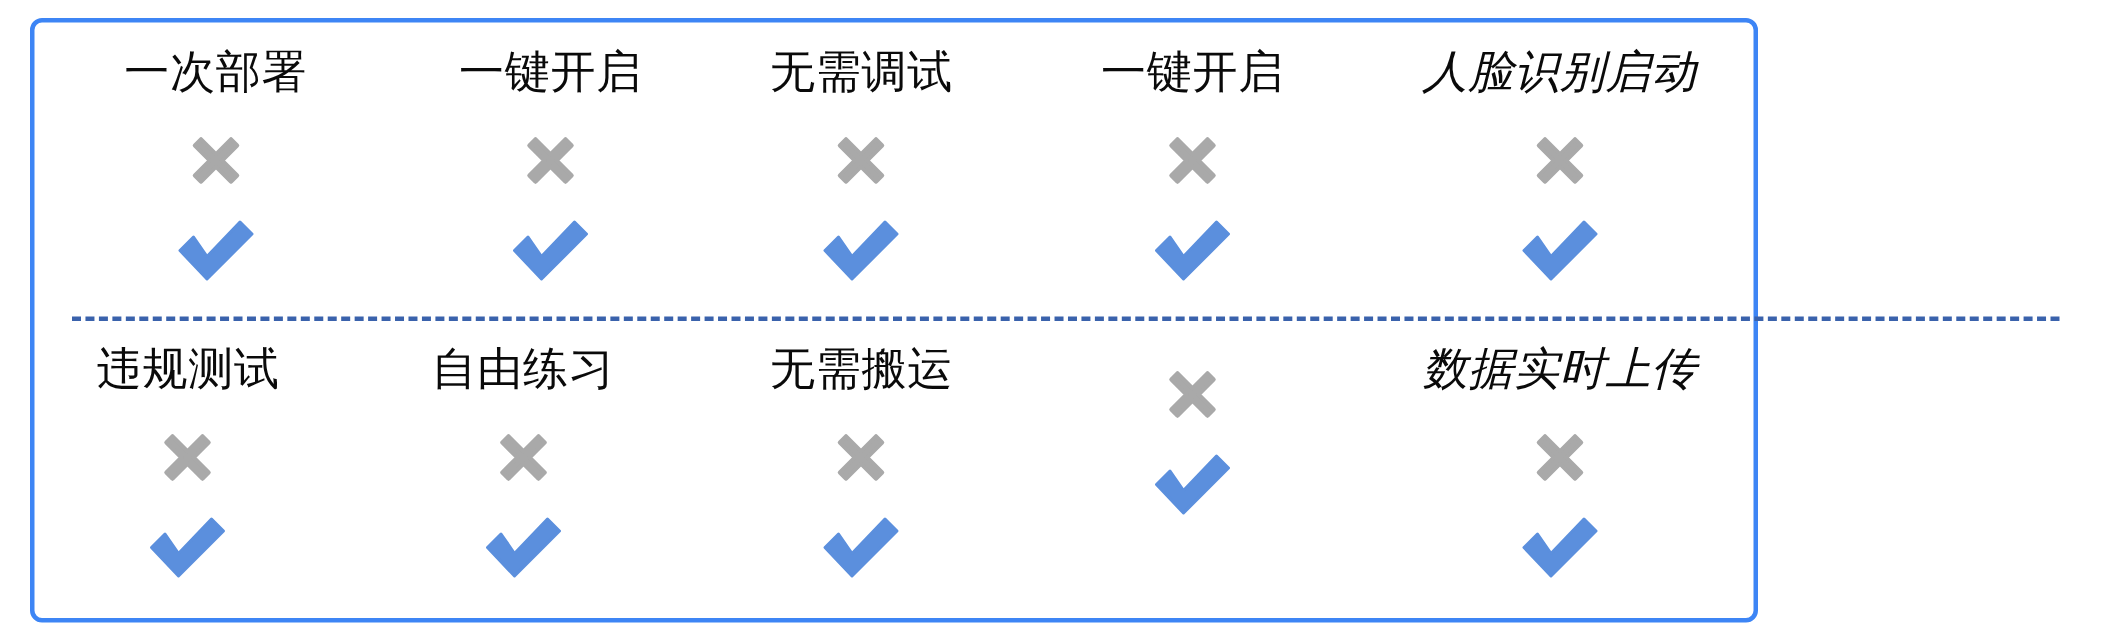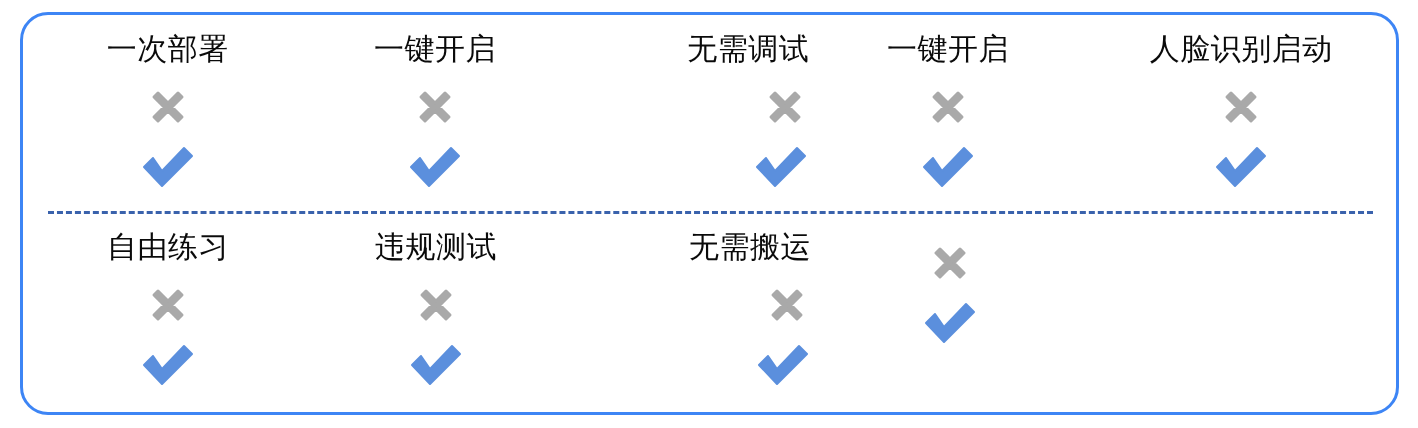--- a/index.html
+++ b/index.html
@@ -11,24 +11,24 @@
     width: 1418px;
     height: 428px;
     font-family: "Liberation Sans", "DejaVu Sans", sans-serif;
     overflow: hidden;
   }
 
   #feature-card {
     position: absolute;
     left: 20px;
     top: 12px;
-    width: 1379px;
+    width: 1152px;
     height: 403px;
     border: 3px solid #3d85f5;
-    border-radius: 28px;
+    border-radius: 8px;
     box-sizing: border-box;
     background: #ffffff;
   }
 
   .row {
     position: absolute;
     left: 0;
     width: 100%;
     display: flex;
     flex-direction: row;
@@ -42,23 +42,23 @@
   .col {
     position: relative;
     display: flex;
     flex-direction: column;
     align-items: center;
   }
 
   
   .col-0 { width: 290px; }
   .col-1 { width: 246px; }
-  .col-2 { width: 252px; align-items: flex-end; }
+  .col-2 { width: 252px; }
   .col-3 { width: 278px; }
-  .col-4 { width: 310px; }
+  .col-4 { width: 310px; font-style: italic; }
 
   .feature-label {
     font-size: 30px;
     line-height: 40px;
     color: #0a0a0a;
     white-space: nowrap;
     letter-spacing: 0.5px;
     height: 42px;
   }
 
@@ -155,48 +155,48 @@
         </svg>
       </span>
     </div>
 
   </div>
 
   <div id="divider"></div>
 
   <div class="row" id="row-bottom">
 
+    <div class="col col-1">
+      <div class="feature-label">违规测试</div>
+      <span class="icon-wrap cross-icon">
+        <svg width="48" height="48" viewBox="0 0 48 48" aria-hidden="true">
+          <path d="M10 14 L14 10 L24 20 L34 10 L38 14 L28 24 L38 34 L34 38 L24 28 L14 38 L10 34 L20 24 Z" fill="#a9a9a9" stroke="#a9a9a9" stroke-width="3" stroke-linejoin="round"></path>
+        </svg>
+      </span>
+      <span class="icon-wrap check-icon">
+        <svg width="56" height="44" viewBox="0 0 56 44" aria-hidden="true">
+          <path d="M4 22 L13 13 L22 26 L44 3 L52 11 L22 41 Z" fill="#5b8fdd" stroke="#5b8fdd" stroke-width="2" stroke-linejoin="round"></path>
+        </svg>
+      </span>
+    </div>
+
     <div class="col col-0">
       <div class="feature-label">自由练习</div>
       <span class="icon-wrap cross-icon">
         <svg width="48" height="48" viewBox="0 0 48 48" aria-hidden="true">
           <path d="M10 14 L14 10 L24 20 L34 10 L38 14 L28 24 L38 34 L34 38 L24 28 L14 38 L10 34 L20 24 Z" fill="#a9a9a9" stroke="#a9a9a9" stroke-width="3" stroke-linejoin="round"></path>
         </svg>
       </span>
       <span class="icon-wrap check-icon">
         <svg width="56" height="44" viewBox="0 0 56 44" aria-hidden="true">
           <path d="M4 22 L13 13 L22 26 L44 3 L52 11 L22 41 Z" fill="#5b8fdd" stroke="#5b8fdd" stroke-width="2" stroke-linejoin="round"></path>
         </svg>
       </span>
     </div>
 
-    <div class="col col-1">
-      <div class="feature-label">违规测试</div>
-      <span class="icon-wrap cross-icon">
-        <svg width="48" height="48" viewBox="0 0 48 48" aria-hidden="true">
-          <path d="M10 14 L14 10 L24 20 L34 10 L38 14 L28 24 L38 34 L34 38 L24 28 L14 38 L10 34 L20 24 Z" fill="#a9a9a9" stroke="#a9a9a9" stroke-width="3" stroke-linejoin="round"></path>
-        </svg>
-      </span>
-      <span class="icon-wrap check-icon">
-        <svg width="56" height="44" viewBox="0 0 56 44" aria-hidden="true">
-          <path d="M4 22 L13 13 L22 26 L44 3 L52 11 L22 41 Z" fill="#5b8fdd" stroke="#5b8fdd" stroke-width="2" stroke-linejoin="round"></path>
-        </svg>
-      </span>
-    </div>
-
     <div class="col col-2">
       <div class="feature-label">无需搬运</div>
       <span class="icon-wrap cross-icon">
         <svg width="48" height="48" viewBox="0 0 48 48" aria-hidden="true">
           <path d="M10 14 L14 10 L24 20 L34 10 L38 14 L28 24 L38 34 L34 38 L24 28 L14 38 L10 34 L20 24 Z" fill="#a9a9a9" stroke="#a9a9a9" stroke-width="3" stroke-linejoin="round"></path>
         </svg>
       </span>
       <span class="icon-wrap check-icon">
         <svg width="56" height="44" viewBox="0 0 56 44" aria-hidden="true">
           <path d="M4 22 L13 13 L22 26 L44 3 L52 11 L22 41 Z" fill="#5b8fdd" stroke="#5b8fdd" stroke-width="2" stroke-linejoin="round"></path>
@@ -210,16 +210,29 @@
           <path d="M10 14 L14 10 L24 20 L34 10 L38 14 L28 24 L38 34 L34 38 L24 28 L14 38 L10 34 L20 24 Z" fill="#a9a9a9" stroke="#a9a9a9" stroke-width="3" stroke-linejoin="round"></path>
         </svg>
       </span>
       <span class="icon-wrap check-icon">
         <svg width="56" height="44" viewBox="0 0 56 44" aria-hidden="true">
           <path d="M4 22 L13 13 L22 26 L44 3 L52 11 L22 41 Z" fill="#5b8fdd" stroke="#5b8fdd" stroke-width="2" stroke-linejoin="round"></path>
         </svg>
       </span>
     </div>
 
+    <div class="col col-4">
+      <div class="feature-label">数据实时上传</div>
+      <span class="icon-wrap cross-icon">
+        <svg width="48" height="48" viewBox="0 0 48 48" aria-hidden="true">
+          <path d="M10 14 L14 10 L24 20 L34 10 L38 14 L28 24 L38 34 L34 38 L24 28 L14 38 L10 34 L20 24 Z" fill="#a9a9a9" stroke="#a9a9a9" stroke-width="3" stroke-linejoin="round"></path>
+        </svg>
+      </span>
+      <span class="icon-wrap check-icon">
+        <svg width="56" height="44" viewBox="0 0 56 44" aria-hidden="true">
+          <path d="M4 22 L13 13 L22 26 L44 3 L52 11 L22 41 Z" fill="#5b8fdd" stroke="#5b8fdd" stroke-width="2" stroke-linejoin="round"></path>
+        </svg>
+      </span>
+    </div>
 
   </div>
 
 </div>
 
 </body></html>

